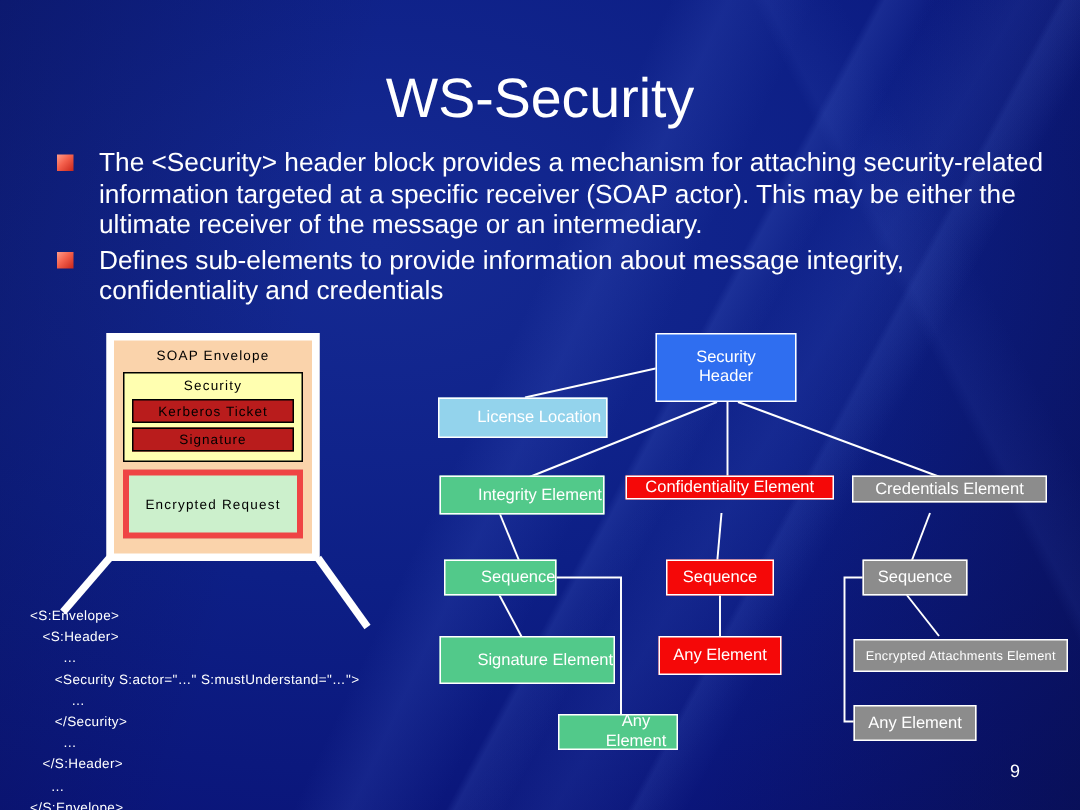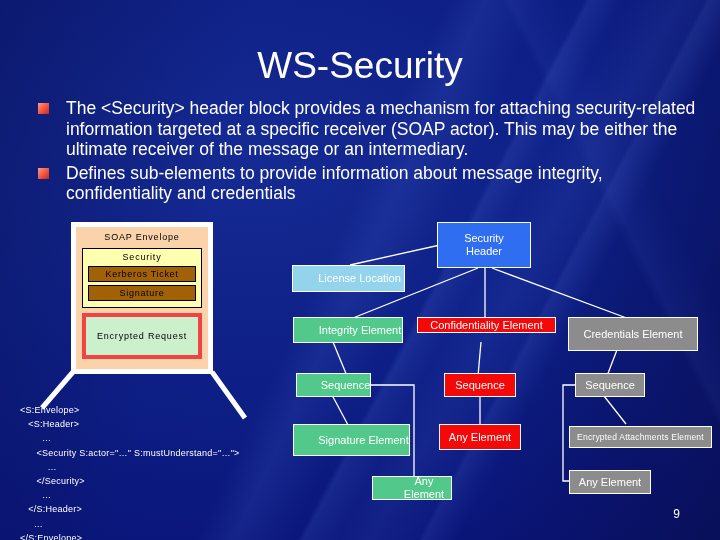--- a/index.html
+++ b/index.html
@@ -104,21 +104,21 @@
     margin-bottom: 5px;
   }
   #security-label {
     text-align: center;
     color: #000000;
     font-size: 9px;
     letter-spacing: 0.8px;
     margin-bottom: 4px;
   }
   .sec-item {
-    background: #a16207;
+    background: #b91c1c;
     border: 1px solid #000000;
     box-sizing: border-box;
     text-align: center;
     color: #000000;
     font-size: 9px;
     letter-spacing: 0.7px;
     line-height: 12px;
     margin-bottom: 3px;
     padding: 1px 0;
   }
@@ -273,21 +273,21 @@
   </div>
 
   <div class="node n-green" style="left:293px; top:317px; width:110px; height:26px;">
     <span>Integrity Element</span>
   </div>
 
   <div class="node n-red" style="left:417px; top:317px; width:139px; height:16px;justify-content:center;">
     <span>Confidentiality Element</span>
   </div>
 
-  <div class="node n-gray" style="left:568px; top:317px; width:130px; height:34px;">
+  <div class="node n-gray" style="left:568px; top:317px; width:130px; height:18px;">
     <span>Credentials Element</span>
   </div>
 
   <div class="node n-green" style="left:296px; top:373px; width:75px; height:24px;">
     <span>Sequence</span>
   </div>
 
   <div class="node n-red" style="left:444px; top:373px; width:72px; height:24px;">
     <span>Sequence</span>
   </div>

